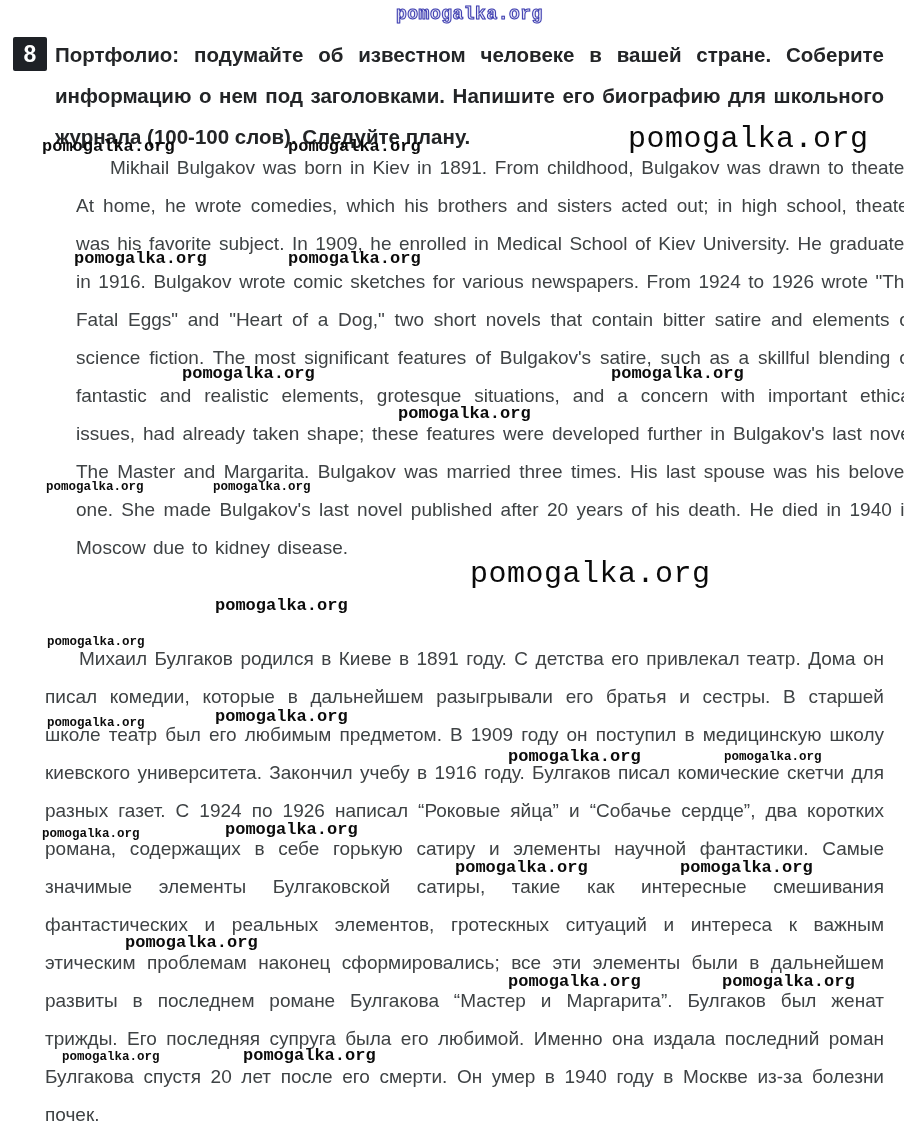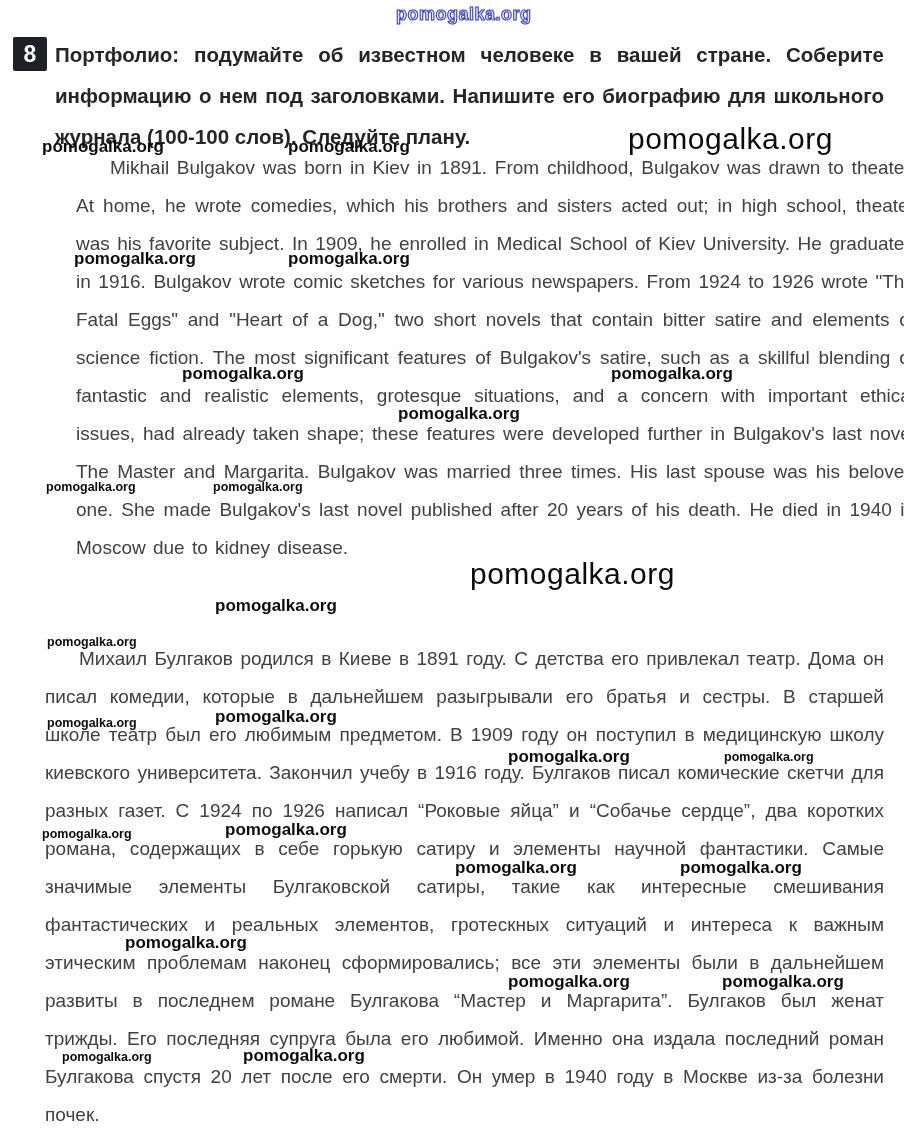--- a/index.html
+++ b/index.html
@@ -57,21 +57,21 @@
   }
   .para-en { top: 149px; margin-left: 31px; }
   .para-ru { top: 604px; margin-top: 36px; }
 
   
   .wm-layer { position: absolute; inset: 0; pointer-events: none; }
   .wm {
     position: absolute;
     white-space: nowrap;
     color: #0b0b0b;
-    font-family: Liberation Sans, sans-serif;
+    font-family: Liberation Mono, monospace;
     font-weight: 700;
   }
   .wm-md { font-size: 17px; }
   .wm-sm { font-size: 12.5px; }
   .wm-lg { font-size: 30px; font-weight: 400; letter-spacing: 0.5px; }
   .wm-outline {
     font-size: 18px;
     font-weight: 700;
     color: rgba(255,255,255,0.85);
     -webkit-text-stroke: 1px #3d3db0;

